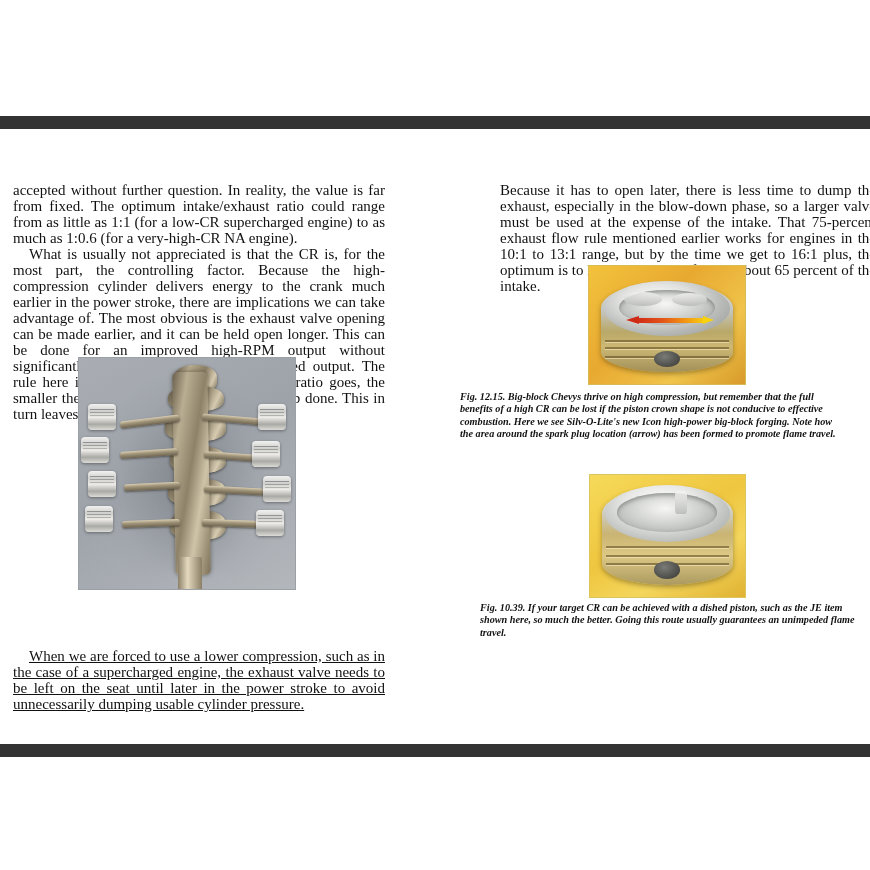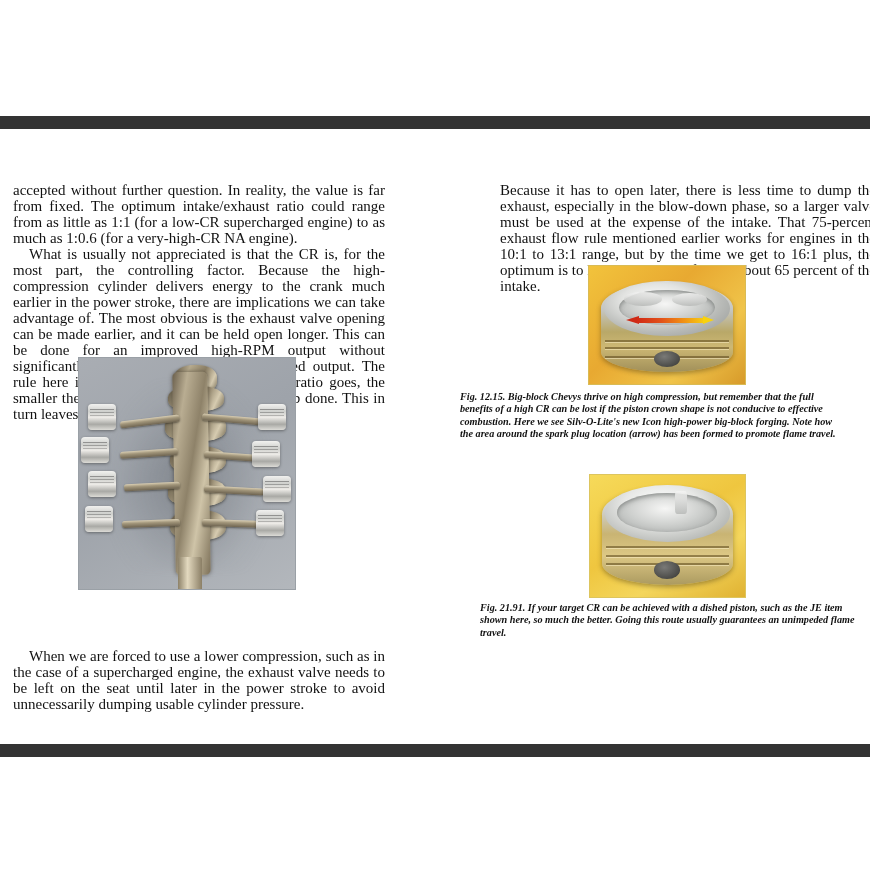--- a/index.html
+++ b/index.html
@@ -229,21 +229,21 @@
     top: 0;
     width: 0; height: 0;
     border-top: 4.5px solid transparent;
     border-bottom: 4.5px solid transparent;
     border-left: 11px solid #f8d20e;
   }
 
   .cap-1214 { position: absolute; left: 13px; top: 598px; width: 372px; }
   .cap-1215 { position: absolute; left: 460px; top: 391px; width: 376px; }
   .cap-1216 { position: absolute; left: 480px; top: 602px; width: 376px; }
-  .para-after-1214 { position: absolute; left: 13px; top: 648px; width: 372px; }
+  .para-after-1214 { position: absolute; left: 13px; top: 648px; width: 372px; text-decoration: underline; }
 </style>
 </head>
 <body>
 
 <div class="page">
 
   <div class="rail rail-top"></div>
   <div class="rail rail-bottom"></div>
 
   <div class="col col-left">
@@ -324,15 +324,15 @@
           <div class="valve-relief" style="left:56%;top:10%;width:10%;height:40%;border-radius:20%;"></div>
         </div>
         <div class="ring-groove" style="top:60%;"></div>
         <div class="ring-groove" style="top:69%;"></div>
         <div class="ring-groove" style="top:78%;"></div>
         <div class="wrist-pin"></div>
       </div>
     </div>
   </div>
 
-  <p class="caption cap-1216">Fig. 21.91. If your target CR can be achieved with a dished piston, such as the JE item shown here, so much the better. Going this route usually guarantees an unimpeded flame travel.</p>
+  <p class="caption cap-1216">Fig. 10.39. If your target CR can be achieved with a dished piston, such as the JE item shown here, so much the better. Going this route usually guarantees an unimpeded flame travel.</p>
 
 </div>
 
 </body></html>

